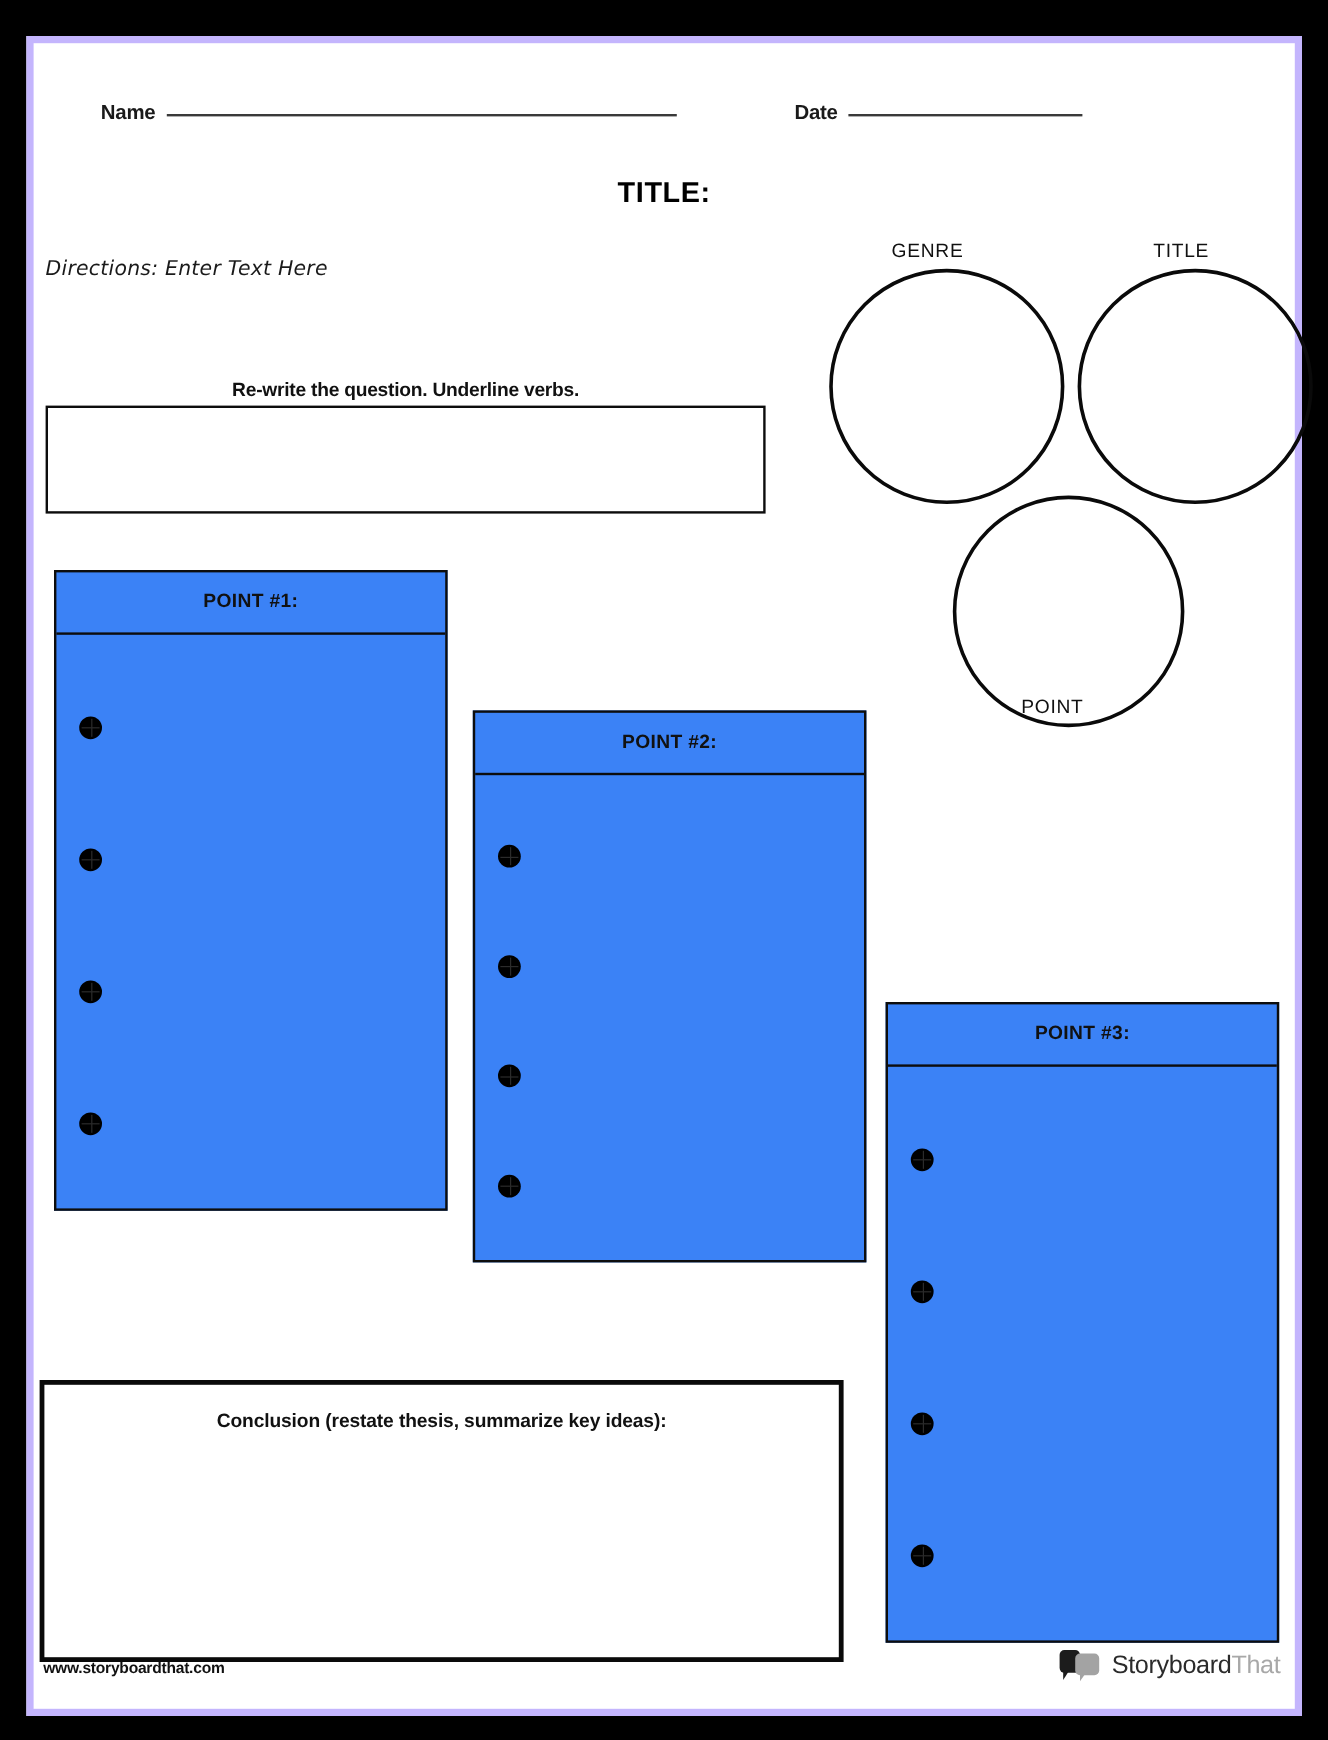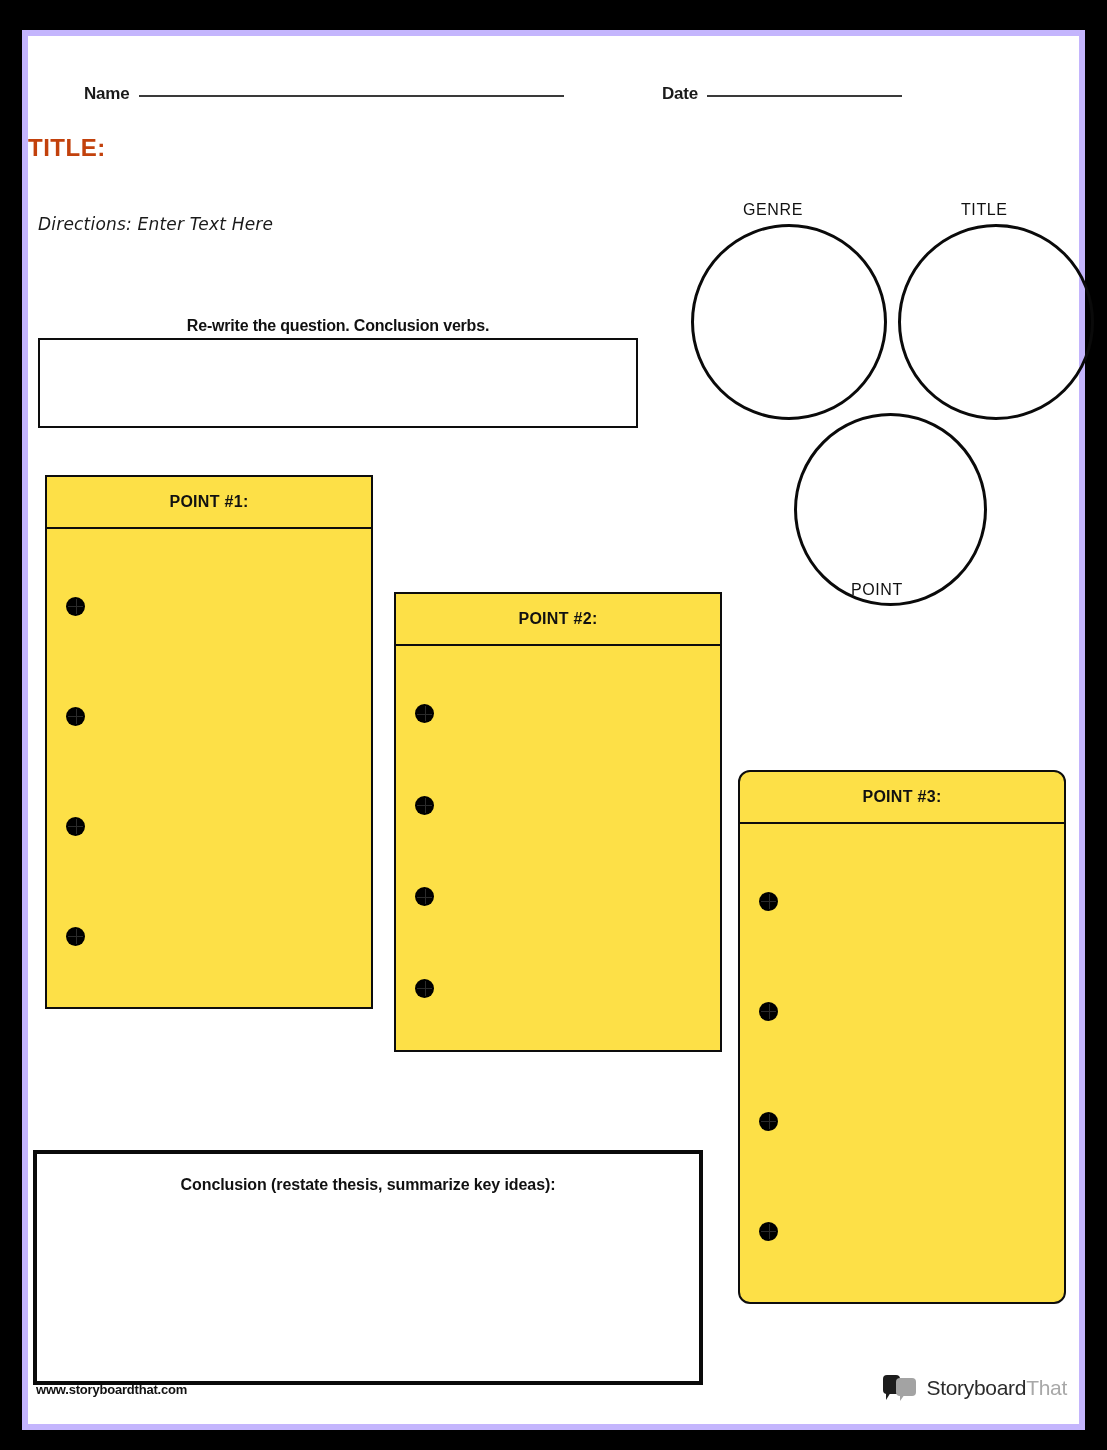--- a/index.html
+++ b/index.html
@@ -62,26 +62,27 @@
     position: relative;
     top: -2px;
   }
   #name-rule { width: 425px; }
   #date-rule { width: 195px; }
 
   
   #worksheet-title {
     position: absolute;
     left: 0;
-    top: 98px;
+    top: 111px;
     width: 100%;
+    text-align: center;
     font-size: 24px;
     font-weight: 700;
     letter-spacing: 0.5px;
-    color: #c2410c;
+    color: #000000;
   }
 
   
   #directions-text {
     position: absolute;
     left: 10px;
     top: 178px;
     font-size: 17px;
     font-style: italic;
     font-family: "DejaVu Sans", sans-serif;
@@ -138,21 +139,21 @@
     white-space: nowrap;
   }
   #venn-label-genre  { left: 60px;  top: 10px; }
   #venn-label-title  { left: 278px; top: 10px; }
   #venn-label-author { left: 168px; top: 390px; }
 
   
   .point-box {
     position: absolute;
     border: 2px solid #0d0d0d;
-    background: #fde047;
+    background: #3b82f6;
   }
   .point-header {
     height: 52px;
     border-bottom: 2px solid #0d0d0d;
     display: flex;
     align-items: center;
     justify-content: center;
   }
   .point-header-label {
     font-size: 16px;
@@ -192,21 +193,21 @@
   .point-bullet::after {
     content: "";
     position: absolute;
     top: 50%; left: 2px; right: 2px;
     height: 1px;
     background: #2b2b2b;
   }
 
   #point-box-1 { left: 17px;  top: 439px; width: 328px; height: 534px; }
   #point-box-2 { left: 366px; top: 556px; width: 328px; height: 460px; }
-  #point-box-3 { left: 710px; top: 734px; width: 328px; height: 534px; border-radius: 12px; }
+  #point-box-3 { left: 710px; top: 799px; width: 328px; height: 534px; }
 
   
   #conclusion-box {
     position: absolute;
     left: 5px;
     top: 1114px;
     width: 670px;
     height: 235px;
     border: 4px solid #0a0a0a;
     background: #ffffff;
@@ -302,21 +303,21 @@
       <div class="field-group" id="date-field-group">
         <span class="field-label">Date</span>
         <span class="field-rule" id="date-rule"></span>
       </div>
     </div>
 
     <div id="worksheet-title">TITLE:</div>
 
     <div id="directions-text">Directions: Enter Text Here</div>
 
-    <div id="rewrite-label">Re-write the question. Conclusion verbs.</div>
+    <div id="rewrite-label">Re-write the question. Underline verbs.</div>
     <div id="rewrite-box"></div>
 
     <div id="venn-group">
       <div class="venn-circle" id="venn-circle-genre"></div>
       <div class="venn-circle" id="venn-circle-title"></div>
       <div class="venn-circle" id="venn-circle-author"></div>
       <div class="venn-label" id="venn-label-genre">GENRE</div>
       <div class="venn-label" id="venn-label-title">TITLE</div>
       <div class="venn-label" id="venn-label-author">POINT</div>
     </div>

